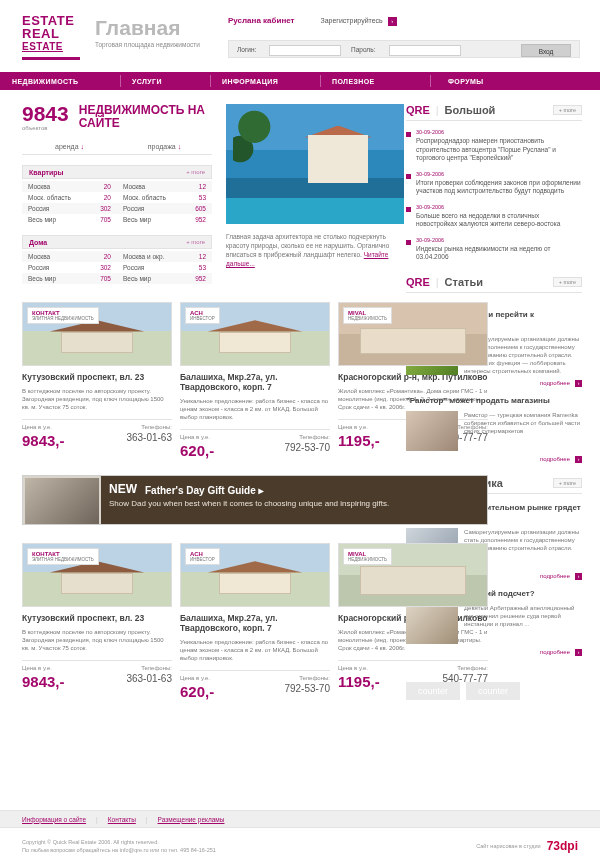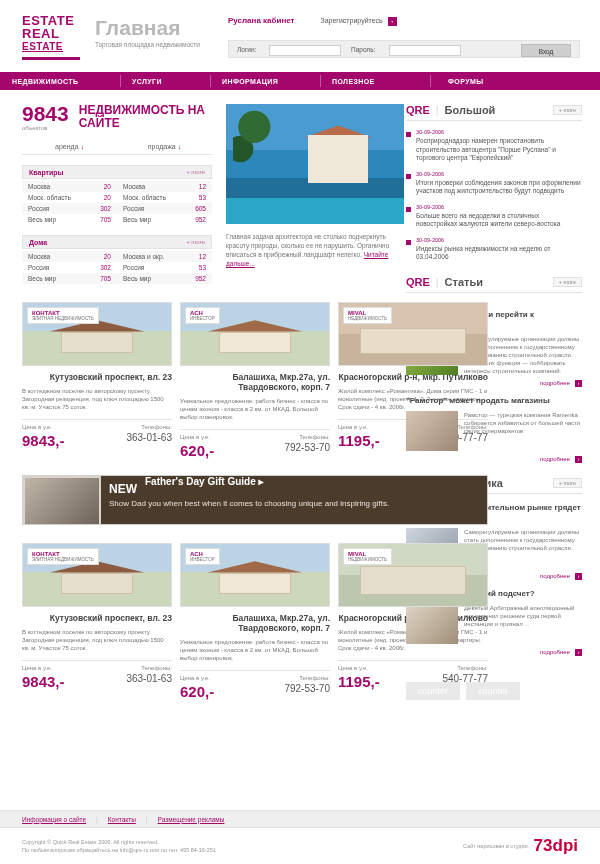--- a/index.html
+++ b/index.html
@@ -69,32 +69,32 @@
   .tbl td { font-size:6.5px; padding:2px 6px; color:#555; }
   .tbl tr:nth-child(odd) { background:#f7f7f7; }
   .tbl .num { text-align:right; color:#a3076b; width:26px; }
   .tbl .c1 { width:62px; }
   .tbl .c3 { width:62px; }
 
   
   .cards { display:flex; gap:8px; margin-top:18px; }
   .card { width:150px; }
   .card-img { width:150px; height:64px; background:#cfd8c8; position:relative; overflow:hidden; border:1px solid #ddd; }
-  .card-title { margin-top:6px; font-size:8.5px; font-weight:bold; color:#444; line-height:10px;text-align:right; }
+  .card-title { margin-top:6px; font-size:8.5px; font-weight:bold; color:#444; line-height:10px; }
   .card-desc { margin-top:5px; font-size:6px; color:#777; line-height:8px; }
   .card-foot { margin-top:8px; border-top:1px solid #e3e3e3; padding-top:4px; display:flex; justify-content:space-between; font-size:6px; color:#888; }
   .card-vals { display:flex; justify-content:space-between; margin-top:2px; }
   .price { color:#a3076b; font-size:15px; font-weight:bold; }
   .phone { color:#555; font-size:10px; }
 
   
   .banner { margin-top:16px; width:466px; height:50px; background:#4b3b2b; position:relative; overflow:hidden; border:1px solid #cfcfcf; }
   .banner-left { position:absolute; left:0; top:0; width:78px; height:100%; background:#d9d4cc; }
   .banner-new { position:absolute; left:86px; top:6px; color:#fff; font-weight:bold; font-size:12px; }
-  .banner-head { position:absolute; left:118px; top:0; color:#fff; font-weight:bold; font-size:10px; }
+  .banner-head { position:absolute; left:118px; top:9px; color:#fff; font-weight:bold; font-size:10px; }
   .banner-txt { position:absolute; left:86px; top:22px; color:#e8e2d8; font-size:8px; line-height:11px; width:360px; }
 
   
   .hero-img { width:178px; height:120px; background:#2e6f8e; position:relative; overflow:hidden; }
   .hero-title { margin-top:10px; font-size:12px; font-weight:bold; color:#444; line-height:14px; }
   .hero-body { margin-top:8px; font-size:6.5px; color:#777; line-height:9px; }
   .hero-body a { color:#a3076b; text-decoration:underline; }
 
   
   .rblock { margin-bottom:14px; }
@@ -119,21 +119,21 @@
   .counter { width:54px; height:18px; background:#e9e9e9; color:#fff; font-size:9px; text-align:center; line-height:18px; }
 
   
   .footbar { position:absolute; left:0; bottom:36px; width:600px; height:18px; background:#efefef; border-top:1px solid #e3e3e3; border-bottom:1px solid #e3e3e3; display:flex; align-items:center; padding-left:22px; }
   .footbar a { color:#a3076b; font-size:6.5px; margin-right:10px; }
   .footbar .vsep { color:#ccc; margin-right:10px; font-size:6.5px; }
   .footer { position:absolute; left:0; bottom:0; width:600px; height:36px; display:flex; align-items:center; justify-content:space-between; padding:0 22px; }
   .copy { font-size:5.5px; color:#999; line-height:8px; }
   .madeby { display:flex; align-items:center; gap:6px; }
   .madeby .t { font-size:5.5px; color:#999; line-height:8px; text-align:right;}
-  .dpi { color:#c4003f; font-weight:bold; font-size:17px; }
+  .dpi { color:#c4003f; font-weight:bold; font-size:12px; }
 
   
   .pic-house { position:absolute; inset:0; background:linear-gradient(#bcd3e6 0 45%, #cdd7bb 45% 100%); }
   .pic-house .roof { position:absolute; left:18%; top:28%; width:64%; height:18%; background:#8d5b3f; clip-path:polygon(0 100%, 50% 0, 100% 100%); }
   .pic-house .wall { position:absolute; left:26%; top:46%; width:48%; height:34%; background:#e7dfce; border:1px solid #cdbfa7; }
   .pic-logo { position:absolute; left:4px; top:4px; background:#fff; padding:2px 4px; font-size:6px; font-weight:bold; color:#a3076b; border:1px solid #ddd; }
   .pic-logo small { display:block; font-size:4.5px; color:#777; font-weight:normal; }
   .hero-pic { position:absolute; inset:0; background:linear-gradient(#4a9bd0 0 38%, #2c87bb 38% 62%, #1f6f99 62% 100%); }
   .hero-pic .bld { position:absolute; left:46%; top:26%; width:34%; height:40%; background:#efe7d8; }
   .hero-pic .bldroof { position:absolute; left:44%; top:18%; width:38%; height:10%; background:#b86a4a; clip-path:polygon(0 100%, 50% 0, 100% 100%); }

